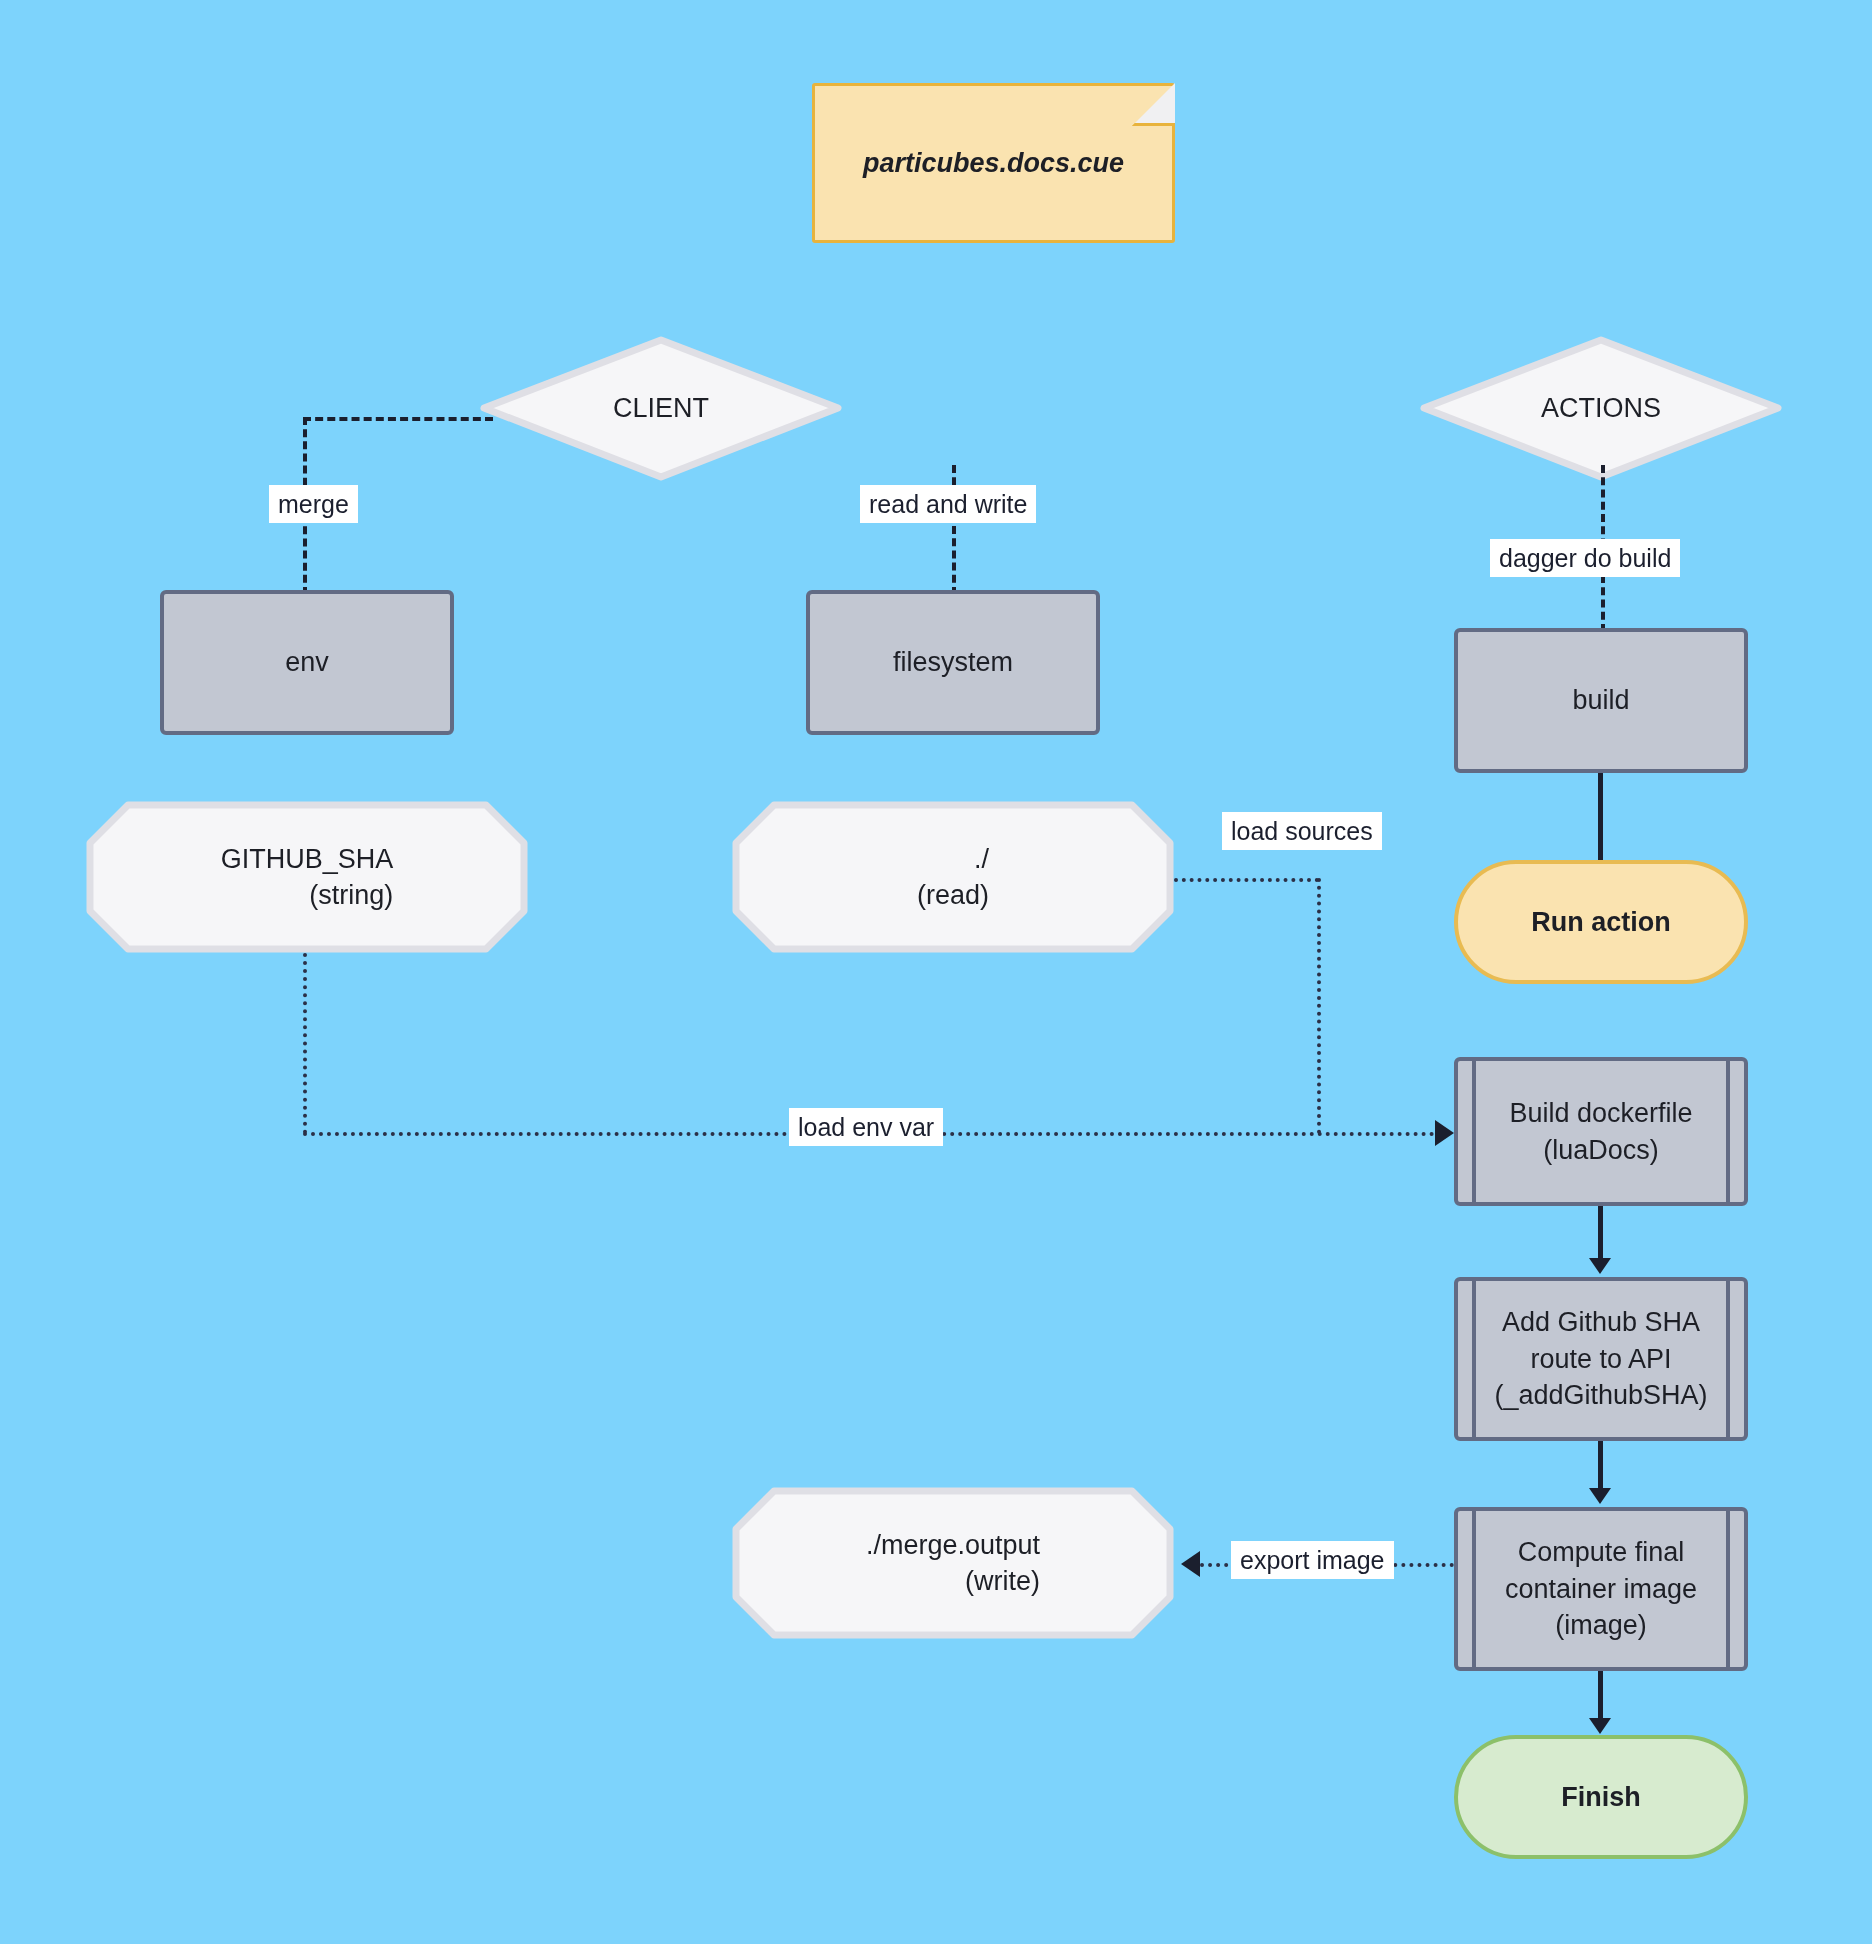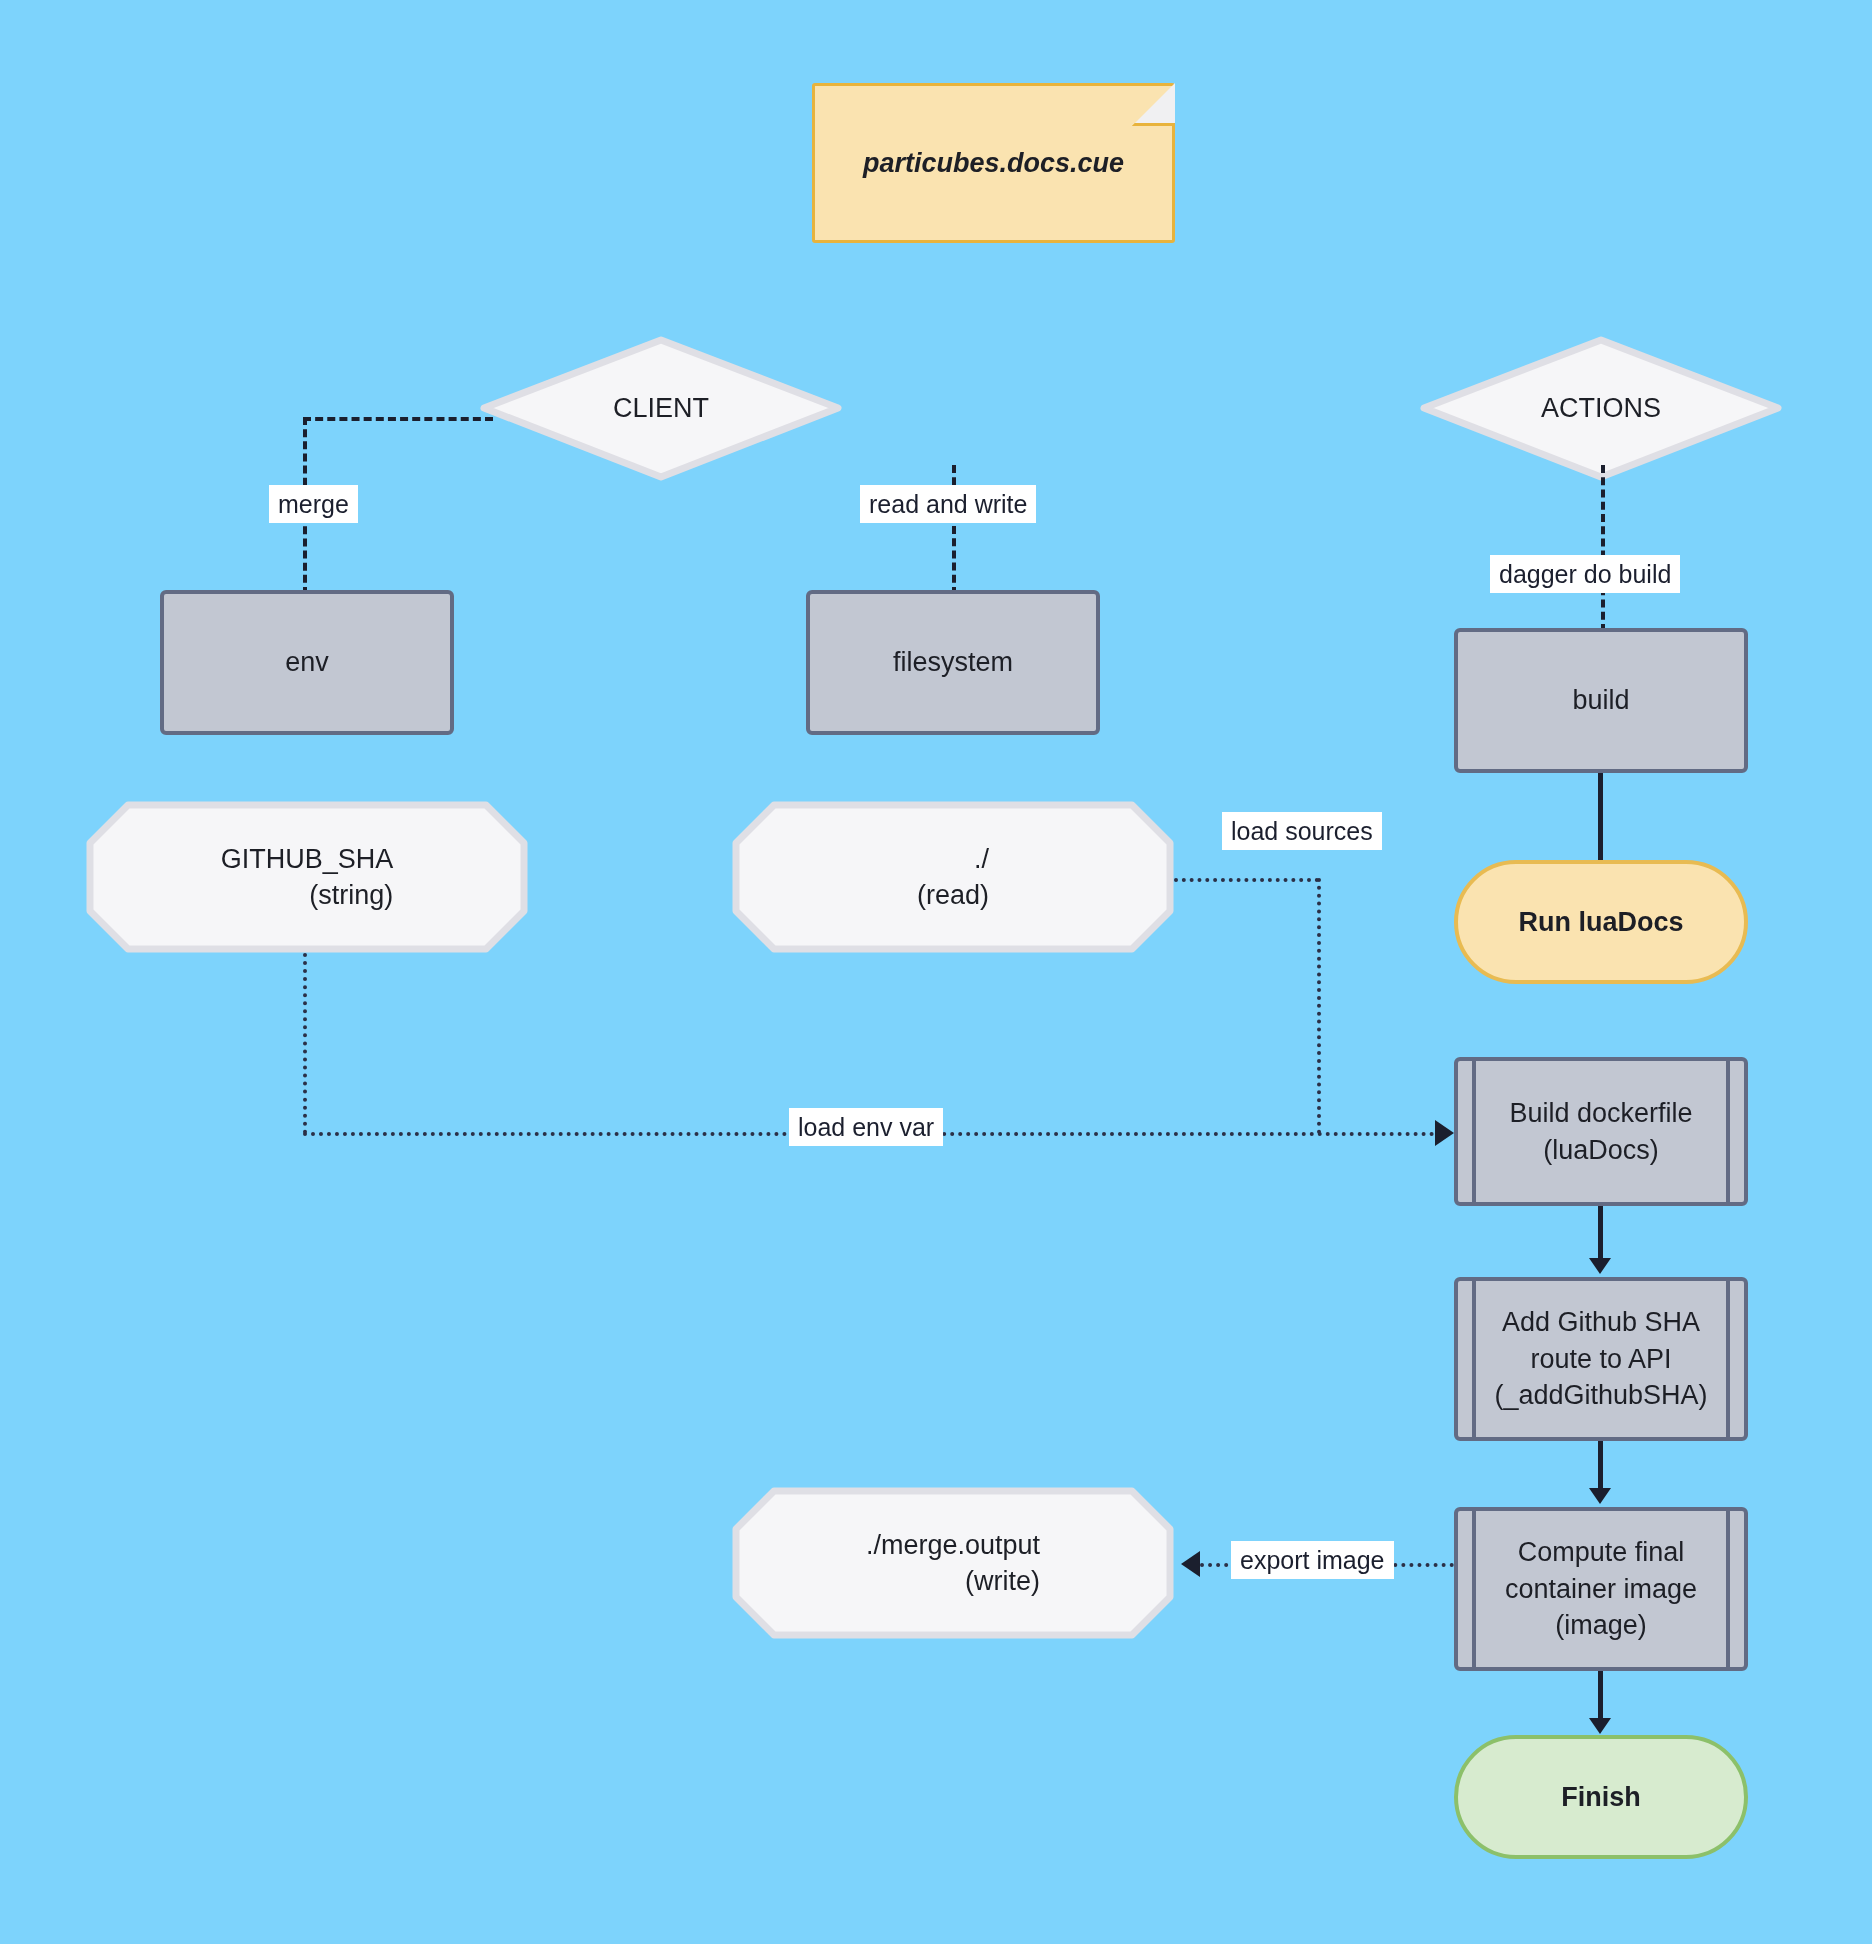--- a/index.html
+++ b/index.html
@@ -83,21 +83,21 @@
   </div>
 
   <div class="edge hd" style="left:303px;top:417px;width:190px;"></div>
   <div class="edge vd" style="left:303px;top:417px;height:178px;"></div>
   <div class="elabel" style="left:269px;top:485px;">merge</div>
 
   <div class="edge vd" style="left:952px;top:465px;height:130px;"></div>
   <div class="elabel" style="left:860px;top:485px;">read and write</div>
 
   <div class="edge vd" style="left:1601px;top:465px;height:167px;"></div>
-  <div class="elabel" style="left:1490px;top:539px;margin-top:16px;">dagger do build</div>
+  <div class="elabel" style="left:1490px;top:539px;">dagger do build</div>
 
   <div class="node proc" style="left:160px;top:590px;width:294px;height:145px;">
     <span class="txt">env</span>
   </div>
 
   <div class="node proc" style="left:806px;top:590px;width:294px;height:145px;">
     <span class="txt">filesystem</span>
   </div>
 
   <div class="node proc" style="left:1454px;top:628px;width:294px;height:145px;">
@@ -116,21 +116,21 @@
     <svg width="442" height="152" viewBox="0 0 442 152">
       <polygon points="42,4 400,4 438,42 438,110 400,148 42,148 4,110 4,42" fill="#f6f6f8" stroke="#dfdfe5" stroke-width="7" stroke-linejoin="round"></polygon>
     </svg>
     <div class="oct-label">./
 (read)</div>
   </div>
 
   <div class="edge solid" style="left:1598px;top:773px;width:5px;height:87px;"></div>
 
   <div class="node stadium amber" style="left:1454px;top:860px;width:294px;height:124px;">
-    <span class="txt">Run luaDocs</span>
+    <span class="txt">Run action</span>
   </div>
 
   <div class="edge hdot" style="left:1174px;top:878px;width:145px;"></div>
   <div class="edge vdot" style="left:1317px;top:878px;height:256px;"></div>
   <div class="elabel" style="left:1222px;top:812px;">load sources</div>
 
   <div class="edge vdot" style="left:303px;top:953px;height:181px;"></div>
   <div class="edge hdot" style="left:303px;top:1132px;width:1140px;"></div>
   <div class="arrow right" style="left:1435px;top:1120px;"></div>
   <div class="elabel" style="left:789px;top:1108px;">load env var</div>

